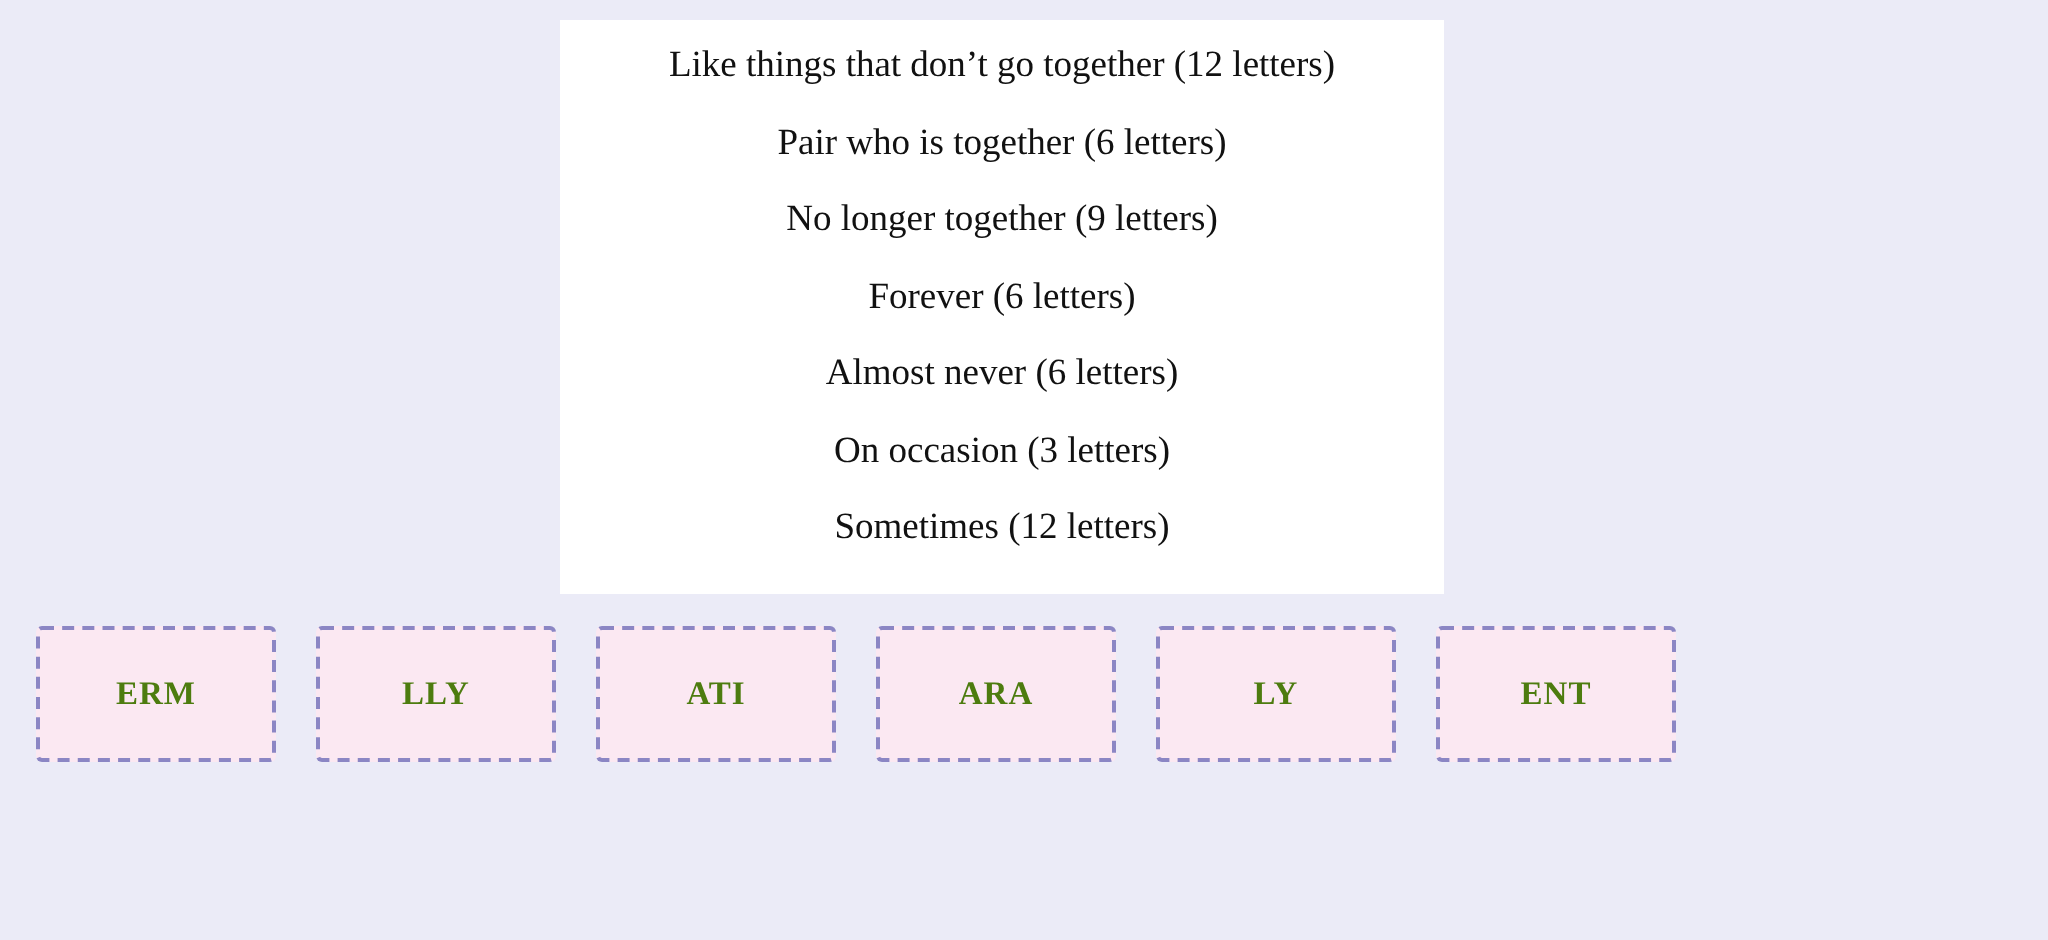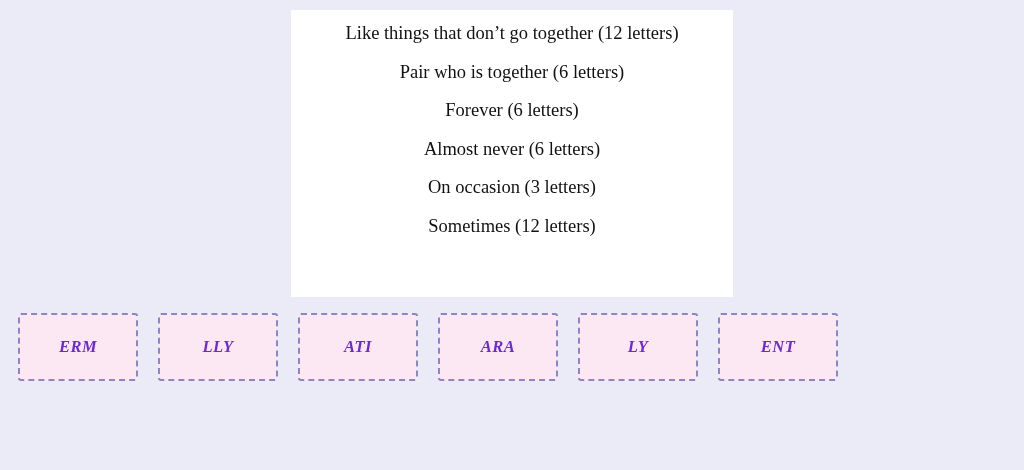--- a/index.html
+++ b/index.html
@@ -9,21 +9,21 @@
     width: 1024px;
     height: 470px;
     overflow: hidden;
   }
   body {
     font-family: "Liberation Serif", serif;
     color: #111;
   }
   .clue-panel {
     position: absolute;
-    left: 291px;
+    left: 280px;
     top: 10px;
     width: 442px;
     height: 287px;
     background: #ffffff;
     display: flex;
     flex-direction: column;
     justify-content: flex-start;
     align-items: center;
     padding-top: 14px;
     box-sizing: border-box;
@@ -57,32 +57,32 @@
     border: 2px dashed #8b86c4;
     border-radius: 3px;
     margin-right: 20px;
     display: flex;
     align-items: center;
     justify-content: center;
     font-family: "Liberation Serif", serif;
     font-weight: bold;
     font-size: 16.5px;
     letter-spacing: 0.5px;
-    color: #6d28d9;
+    color: #4d7c0f;
     box-sizing: border-box;
-    font-style: italic;
   }
   .tile:last-child { margin-right: 12px; }
 </style>
 </head>
 <body>
 
 <div class="clue-panel">
   <p class="clue">Like things that don’t go together (12 letters)</p>
   <p class="clue">Pair who is together (6 letters)</p>
+  <p class="clue">No longer together (9 letters)</p>
   <p class="clue">Forever (6 letters)</p>
   <p class="clue">Almost never (6 letters)</p>
   <p class="clue">On occasion (3 letters)</p>
   <p class="clue">Sometimes (12 letters)</p>
 </div>
 
 <div class="tile-grid">
   <div class="tile-row">
     <div class="tile">ERM</div>
     <div class="tile">LLY</div>

